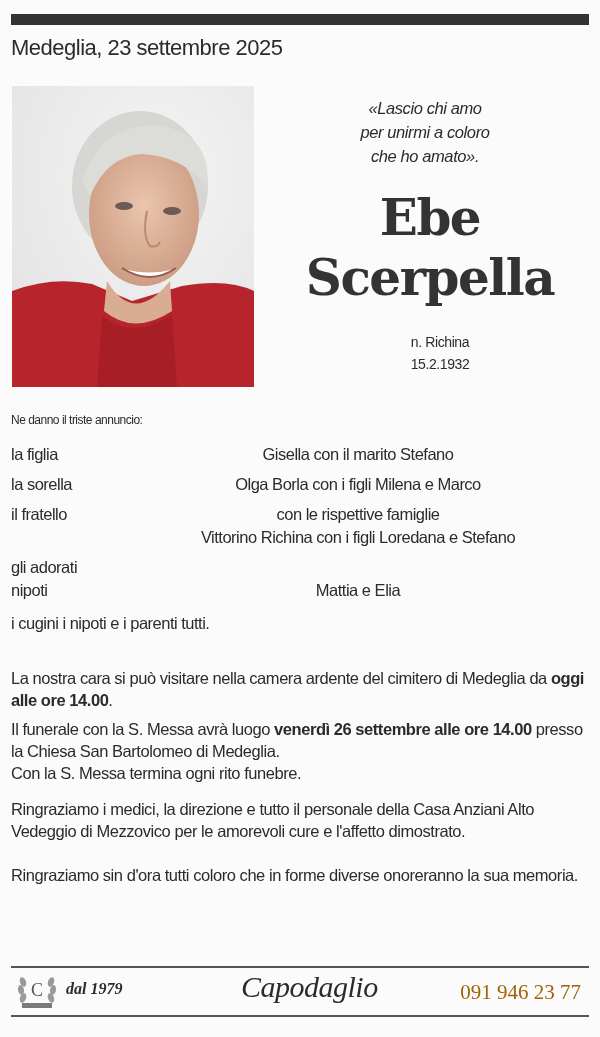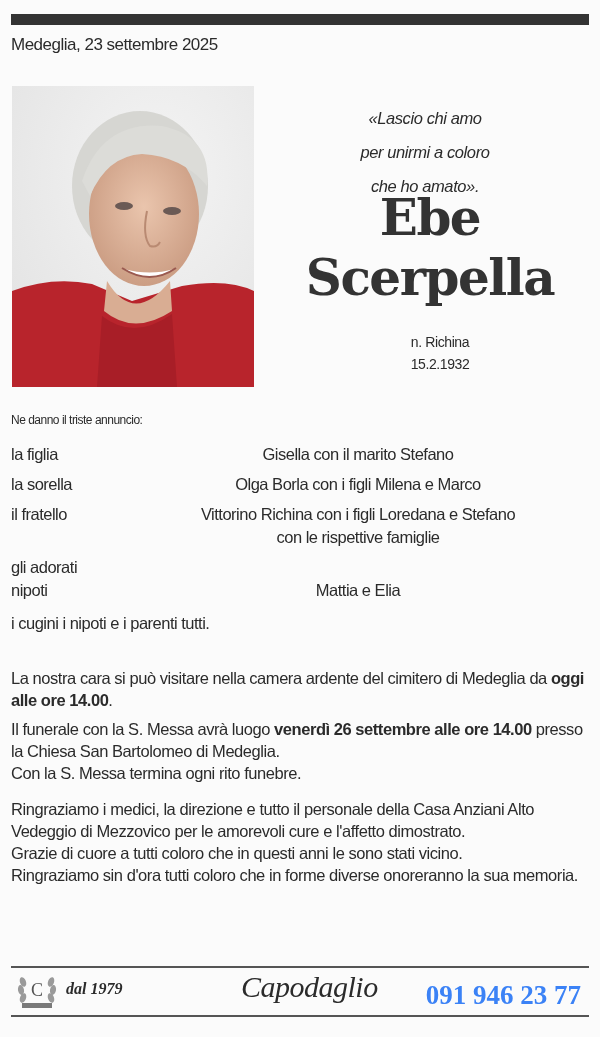--- a/index.html
+++ b/index.html
@@ -1,25 +1,25 @@
 <!DOCTYPE html>
 <html><head>
 <meta charset="utf-8">
 <style>
   html, body { margin: 0; padding: 0; }
   body {
     width: 600px; height: 1037px; background: #fbfbfb; position: relative;
     font-family: "Liberation Sans", "DejaVu Sans", sans-serif; color: #2b2b2b; overflow: hidden;
   }
   .topbar { position: absolute; left: 11px; top: 14px; width: 578px; height: 11px; background: #333333; }
-  .place-date { position: absolute; left: 11px; top: 35px; font-size: 17px; letter-spacing: -0.5px; color: #2b2b2b; }
+  .place-date { position: absolute; left: 11px; top: 35px; font-size: 22px; letter-spacing: -0.5px; color: #2b2b2b; }
   .photo { position: absolute; left: 12px; top: 86px; width: 242px; height: 301px; overflow: hidden; background: #ececec; }
   .photo svg { display: block; }
   .quote { position: absolute; left: 310px; top: 96px; width: 230px; text-align: center; font-style: italic; font-size: 16.5px; line-height: 24px; letter-spacing: -0.4px; color: #2b2b2b; }
-  .quote span { display: block; margin-top: 10px; }
+  .quote span { display: block; }
   .name { position: absolute; left: 290px; top: 188px; width: 280px; text-align: center; font-family: "DejaVu Serif", "Liberation Serif", serif; font-weight: bold; font-size: 50px; line-height: 60px; color: #333; letter-spacing: -1.5px; }
   .name span { display: block; }
   .birth { position: absolute; left: 340px; top: 331px; width: 200px; text-align: center; font-size: 14px; line-height: 22px; letter-spacing: -0.4px; }
   .birth span { display: block; }
   .announce { position: absolute; left: 11px; top: 413px; font-size: 12px; letter-spacing: -0.5px; }
   .family { position: absolute; left: 11px; top: 443px; width: 570px; font-size: 16.5px; letter-spacing: -0.5px; }
   .fam-row { display: flex; line-height: 23px; margin-bottom: 7px; }
   .fam-rel { width: 124px; flex-shrink: 0; }
   .fam-names { flex: 1; }
   .fam-names span { display: block; text-align: center; }
@@ -29,21 +29,21 @@
   .para b { font-weight: bold; }
   .p1 { top: 667px; }
   .p2 { top: 718px; }
   .p3 { top: 798px; }
   .footer-line { position: absolute; left: 11px; width: 578px; height: 2px; background: #555; }
   .fl1 { top: 966px; }
   .fl2 { top: 1015px; }
   .logo { position: absolute; left: 16px; top: 972px; width: 42px; height: 38px; }
   .since { position: absolute; left: 66px; top: 980px; font-family: "Liberation Serif", "DejaVu Serif", serif; font-style: italic; font-weight: bold; font-size: 16px; color: #2b2b2b; }
   .brand { position: absolute; left: 241px; top: 970px; font-family: "Liberation Serif", "DejaVu Serif", serif; font-style: italic; font-size: 30px; color: #2b2b2b; letter-spacing: -0.5px; }
-  .phone { position: absolute; right: 19px; top: 980px; font-family: "Liberation Serif", "DejaVu Serif", serif; font-weight: bold; font-size: 27px; color: #3b82f6; }
+  .phone { position: absolute; right: 19px; top: 980px; font-family: "Liberation Serif", "DejaVu Serif", serif; font-weight: normal; font-size: 21px; color: #a16207; }
 </style>
 </head>
 <body>
 
 <div class="topbar"></div>
 
 <div class="place-date">Medeglia, 23 settembre 2025</div>
 
 <div class="photo">
   <svg width="242" height="301" viewBox="0 0 242 301">
@@ -113,43 +113,43 @@
     </div>
     <div class="fam-names">
       <span>Olga Borla con i figli Milena e Marco</span>
     </div>
   </div>
   <div class="fam-row">
     <div class="fam-rel">
       <span>il fratello</span>
     </div>
     <div class="fam-names">
+      <span>con le rispettive famiglie</span>
       <span>Vittorino Richina con i figli Loredana e Stefano</span>
-      <span>con le rispettive famiglie</span>
     </div>
   </div>
   <div class="fam-row">
     <div class="fam-rel">
       <span>gli adorati</span>
       <span>nipoti</span>
     </div>
     <div class="fam-names">
       <span>&nbsp;</span>
       <span>Mattia e Elia</span>
     </div>
   </div>
 </div>
 
 <div class="closing-line">i cugini i nipoti e i parenti tutti.</div>
 
 <div class="para p1"><span>La nostra cara si può visitare nella camera ardente del cimitero di Medeglia da </span><b>oggi alle ore 14.00</b><span>.</span></div>
 
 <div class="para p2"><span>Il funerale con la S. Messa avrà luogo </span><b>venerdì 26 settembre alle ore 14.00</b><span> presso la Chiesa San Bartolomeo di Medeglia.</span><br><span>Con la S. Messa termina ogni rito funebre.</span></div>
 
-<div class="para p3"><span>Ringraziamo i medici, la direzione e tutto il personale della Casa Anziani Alto Vedeggio di Mezzovico per le amorevoli cure e l'affetto dimostrato.</span><br><span>Grazie di cuore a tutti coloro che in questi anni le sono stati vicino.</span><br><span>Ringraziamo sin d'ora tutti coloro che in forme diverse onoreranno la sua memoria.</span></div>
+<div class="para p3"><span>Ringraziamo i medici, la direzione e tutto il personale della Casa Anziani Alto Vedeggio di Mezzovico per le amorevoli cure e l'affetto dimostrato.</span><br><br><span>Ringraziamo sin d'ora tutti coloro che in forme diverse onoreranno la sua memoria.</span></div>
 
 <div class="footer-line fl1"></div>
 
 <div class="logo">
   <svg width="42" height="38" viewBox="0 0 42 38">
     <g fill="#9a9a9a">
       <ellipse cx="7" cy="10" rx="3" ry="5" transform="rotate(-20 7 10)"></ellipse>
       <ellipse cx="5" cy="18" rx="3" ry="5" transform="rotate(-10 5 18)"></ellipse>
       <ellipse cx="7" cy="26" rx="3" ry="5" transform="rotate(20 7 26)"></ellipse>
       <ellipse cx="35" cy="10" rx="3" ry="5" transform="rotate(20 35 10)"></ellipse>

